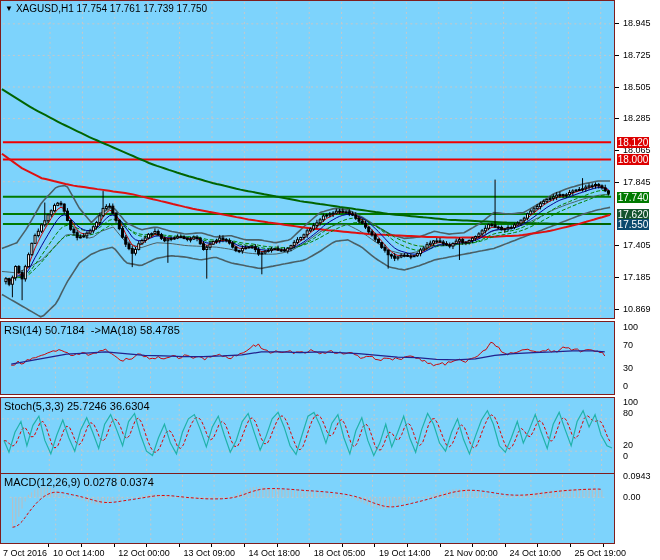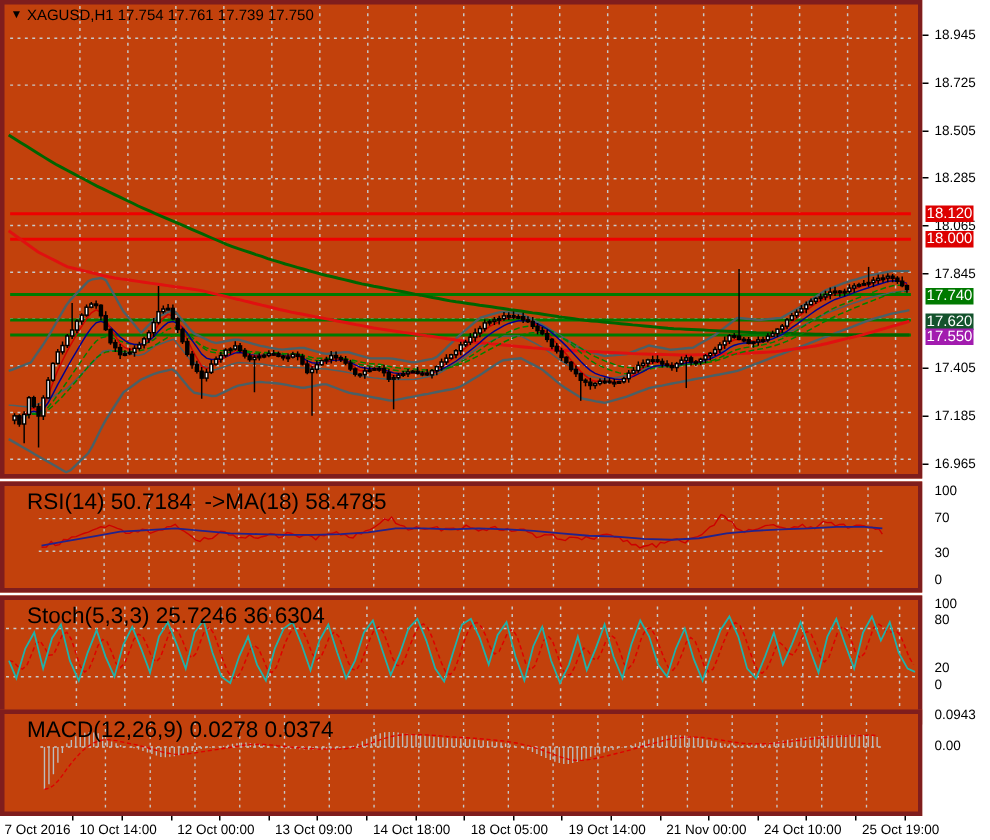--- a/index.html
+++ b/index.html
@@ -1,21 +1,21 @@
 <!DOCTYPE html>
 <html><head>
 <meta charset="utf-8">
 <style>
   *{margin:0;padding:0;box-sizing:border-box}
   html,body{width:660px;height:560px;overflow:hidden;background:#fff}
   #win{position:relative;width:660px;height:560px;background:#fff;
        font-family:"Liberation Sans",sans-serif;font-size:9px;color:#000}
-  .panel{position:absolute;left:0;width:615px;background:#c2410c;border:3px solid #7f1d1d}
+  .panel{position:absolute;left:0;width:615px;background:#7dd3fc;border:1px solid #7f1d1d}
   .panel svg{position:absolute;left:0;top:0;width:100%;height:100%}
-  .plabel{position:absolute;top:2px;left:15px;z-index:6;white-space:pre;font-size:15px}
+  .plabel{position:absolute;top:2px;left:3px;z-index:6;white-space:pre;font-size:11px}
   #title{position:absolute;top:2px;left:4px;z-index:7;font-size:10px;white-space:pre}
   #title .tri{display:inline-block;font-size:8px;vertical-align:1px;margin-right:3px;cursor:pointer}
   #axis{position:absolute;left:615px;top:0;width:45px;height:544px;background:#fff}
   .axlab{position:absolute;left:8px;height:10px;line-height:10px;white-space:nowrap}
   .axtick{position:absolute;left:0;width:4px;height:1px;background:#000}
   .axtag{position:absolute;left:2px;width:32px;height:11px;line-height:11px;color:#fff;
          text-align:center;font-size:10px}
   #taxis{position:absolute;left:0;top:544px;width:660px;height:16px;background:#fff}
   .tlab{position:absolute;top:4px;white-space:nowrap}
   .ttick{position:absolute;top:0;width:1px;height:3px;background:#000}
@@ -727,26 +727,26 @@
       <div class="axlab" style="top: 113.33px;">18.285</div>
       <div class="axtick" style="top: 150.107px;"></div>
       <div class="axlab" style="top: 145.107px;">18.065</div>
       <div class="axtick" style="top: 181.884px;"></div>
       <div class="axlab" style="top: 176.884px;">17.845</div>
       <div class="axtick" style="top: 245.438px;"></div>
       <div class="axlab" style="top: 240.438px;">17.405</div>
       <div class="axtick" style="top: 277.214px;"></div>
       <div class="axlab" style="top: 272.214px;">17.185</div>
       <div class="axtick" style="top: 308.991px;"></div>
-      <div class="axlab" style="top: 303.991px;">16.965</div>
+      <div class="axlab" style="top: 303.991px;">10.869</div>
       <div class="axtag" style="top: 136.663px; background: rgb(221, 0, 0);">18.120</div>
       <div class="axtag" style="top: 153.996px; background: rgb(221, 0, 0);">18.000</div>
       <div class="axtag" style="top: 191.55px; background: rgb(0, 122, 0);">17.740</div>
       <div class="axtag" style="top: 208.883px; background: #14532d;">17.620</div>
-      <div class="axtag" style="top: 218.994px; background: #a21caf;">17.550</div>
+      <div class="axtag" style="top: 218.994px; background: #0c4a6e;">17.550</div>
       <div class="axlab" style="top: 322px;">100</div>
       <div class="axlab" style="top: 339.7px;">70</div>
       <div class="axlab" style="top: 363.3px;">30</div>
       <div class="axlab" style="top: 381px;">0</div>
       <div class="axlab" style="top: 397px;">100</div>
       <div class="axlab" style="top: 407.8px;">80</div>
       <div class="axlab" style="top: 440.2px;">20</div>
       <div class="axlab" style="top: 451px;">0</div>
       <div class="axlab" style="top: 471.254px;">0.0943</div>
       <div class="axlab" style="top: 492px;">0.00</div>

